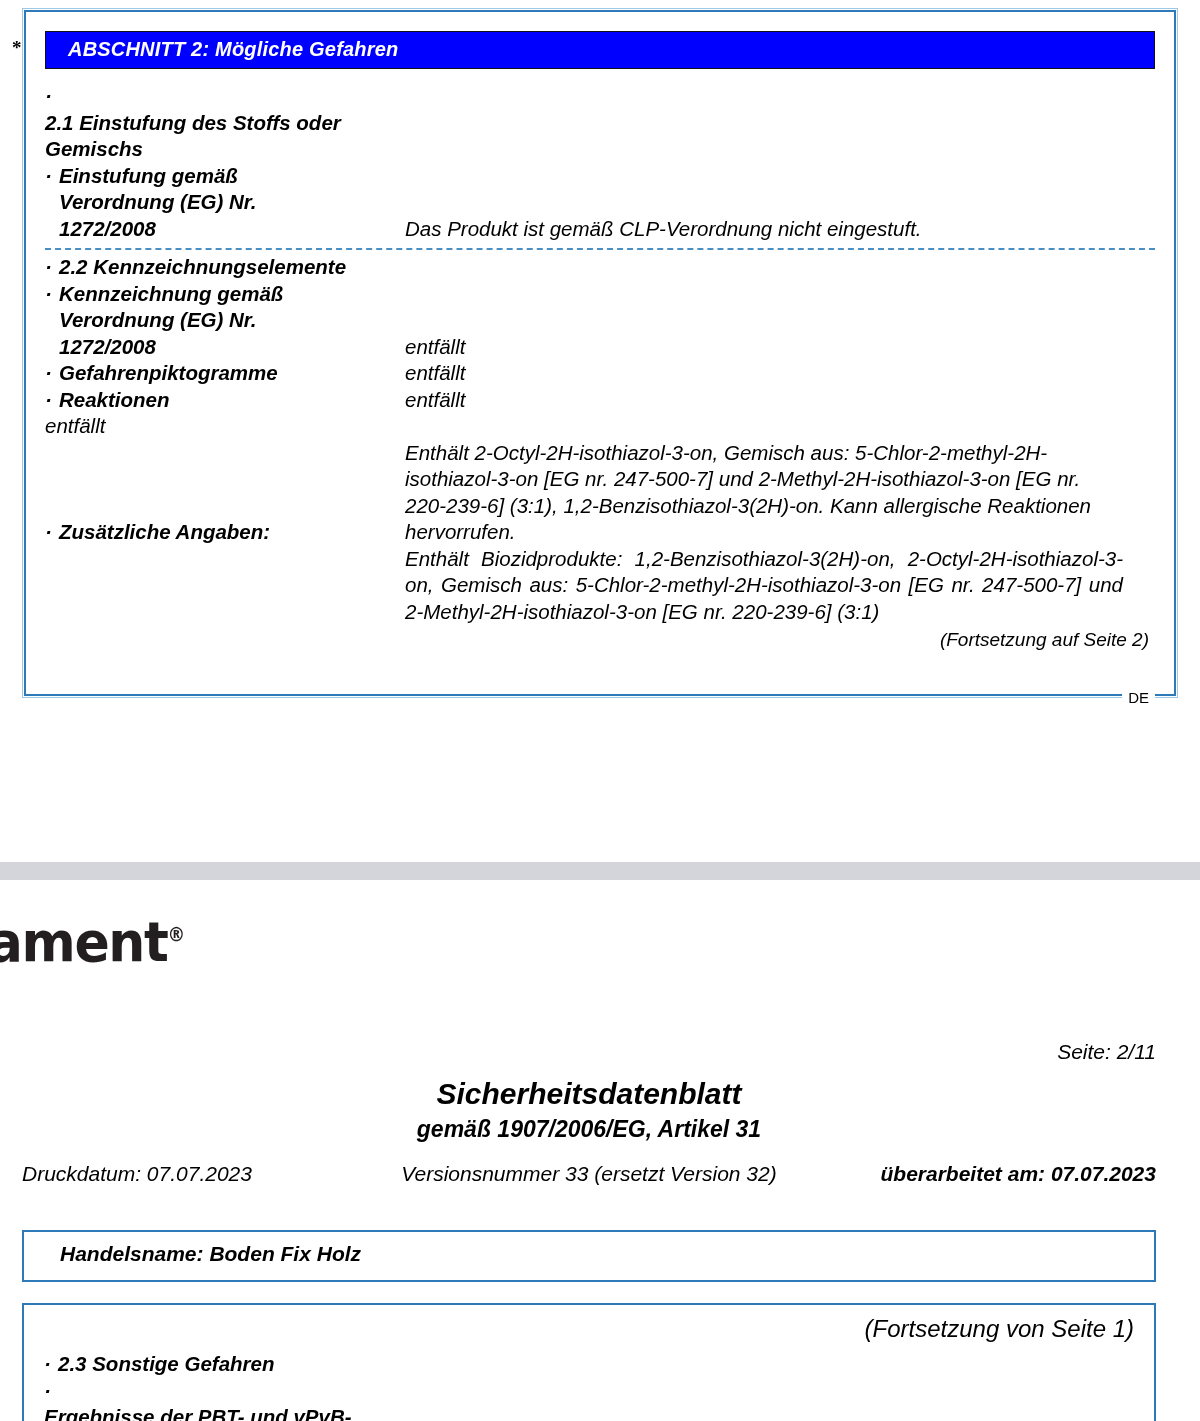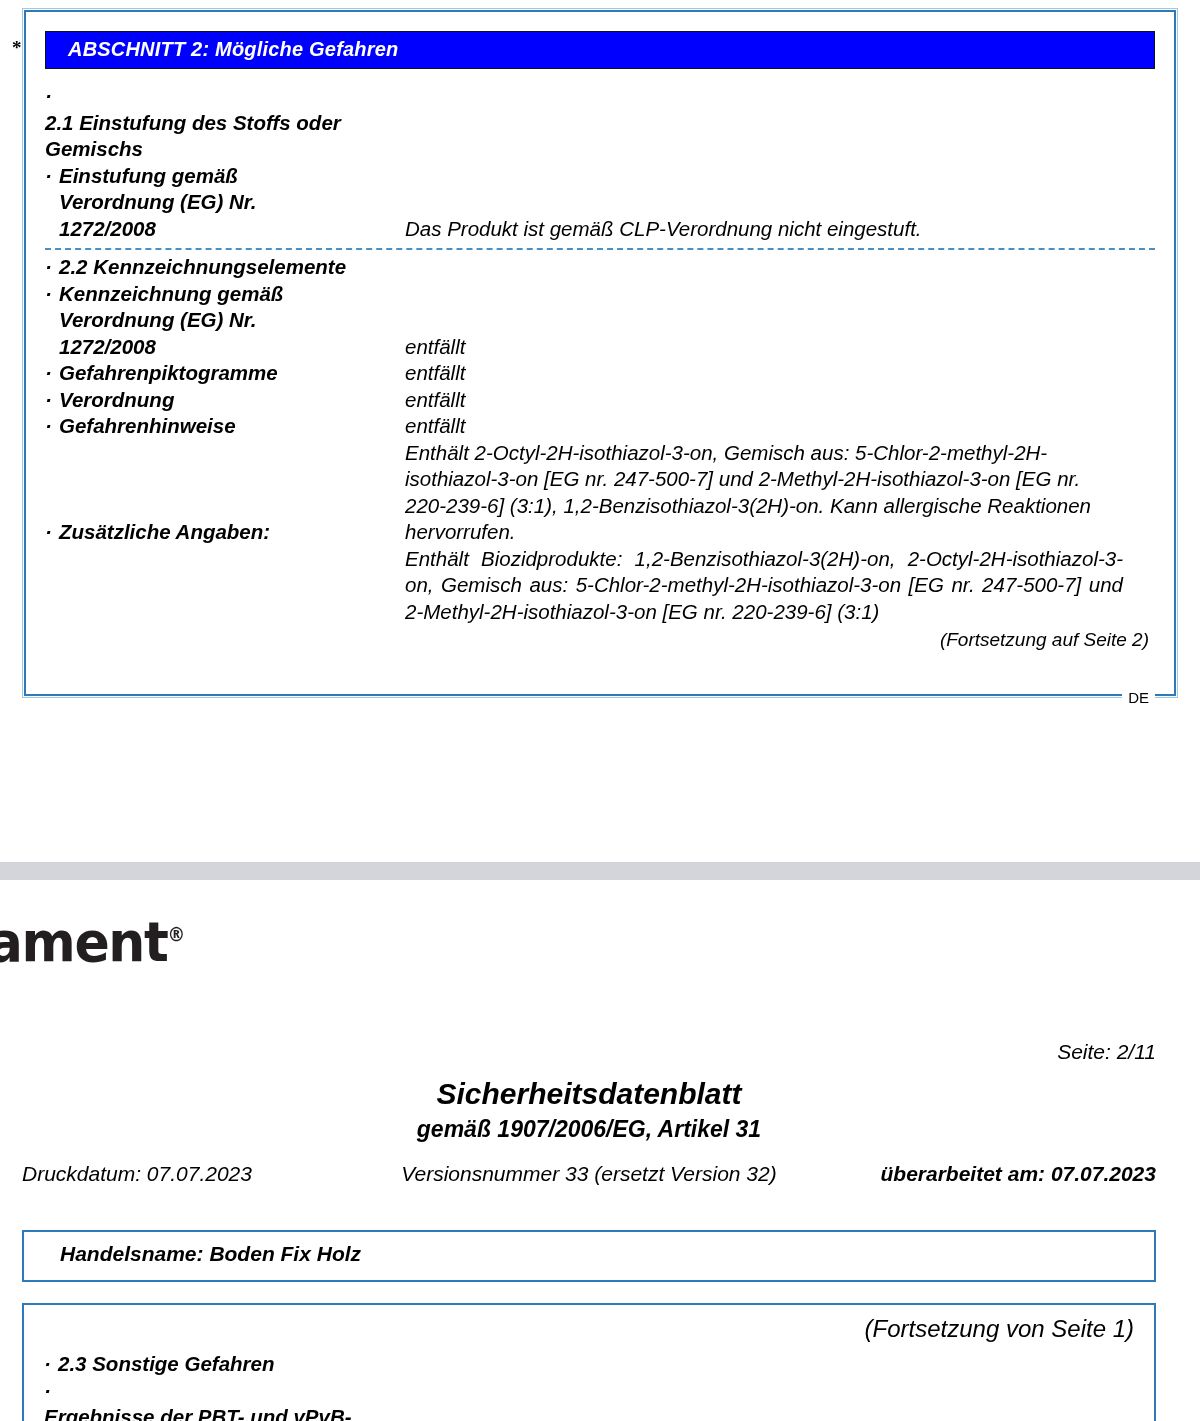--- a/index.html
+++ b/index.html
@@ -236,26 +236,25 @@
             <p style="margin-top:53px;">entfällt</p>
           </div>
         </div>
 
         <div class="row">
           <div class="row-label"><span class="bullet">·</span><span class="ltext">Gefahrenpiktogramme</span></div>
           <div class="row-value">entfällt</div>
         </div>
 
         <div class="row">
-          <div class="row-label"><span class="bullet">·</span><span class="ltext">Verordnung</span></div>
+          <div class="row-label"><span class="bullet">·</span><span class="ltext">Reaktionen</span></div>
           <div class="row-value">entfällt</div>
         </div>
 
         <div class="row">
-          <div class="row-label"><span class="bullet">·</span><span class="ltext">Gefahrenhinweise</span></div>
           <div class="row-value">entfällt</div>
         </div>
 
         <div class="row">
           <div class="row-label"><span class="bullet">·</span><span class="ltext">Zusätzliche Angaben:</span></div>
           <div class="row-value" style="max-width:718px;">
             <p>Enthält 2-Octyl-2H-isothiazol-3-on, Gemisch aus: 5-Chlor-2-methyl-2H-isothiazol-3-on [EG nr. 247-500-7] und 2-Methyl-2H-isothiazol-3-on [EG nr. 220-239-6] (3:1), 1,2-Benzisothiazol-3(2H)-on. Kann allergische Reaktionen hervorrufen.</p>
             <p class="justify">Enthält Biozidprodukte: 1,2-Benzisothiazol-3(2H)-on, 2-Octyl-2H-isothiazol-3-on, Gemisch aus: 5-Chlor-2-methyl-2H-isothiazol-3-on [EG nr. 247-500-7] und 2-Methyl-2H-isothiazol-3-on [EG nr. 220-239-6] (3:1)</p>
           </div>
         </div>

